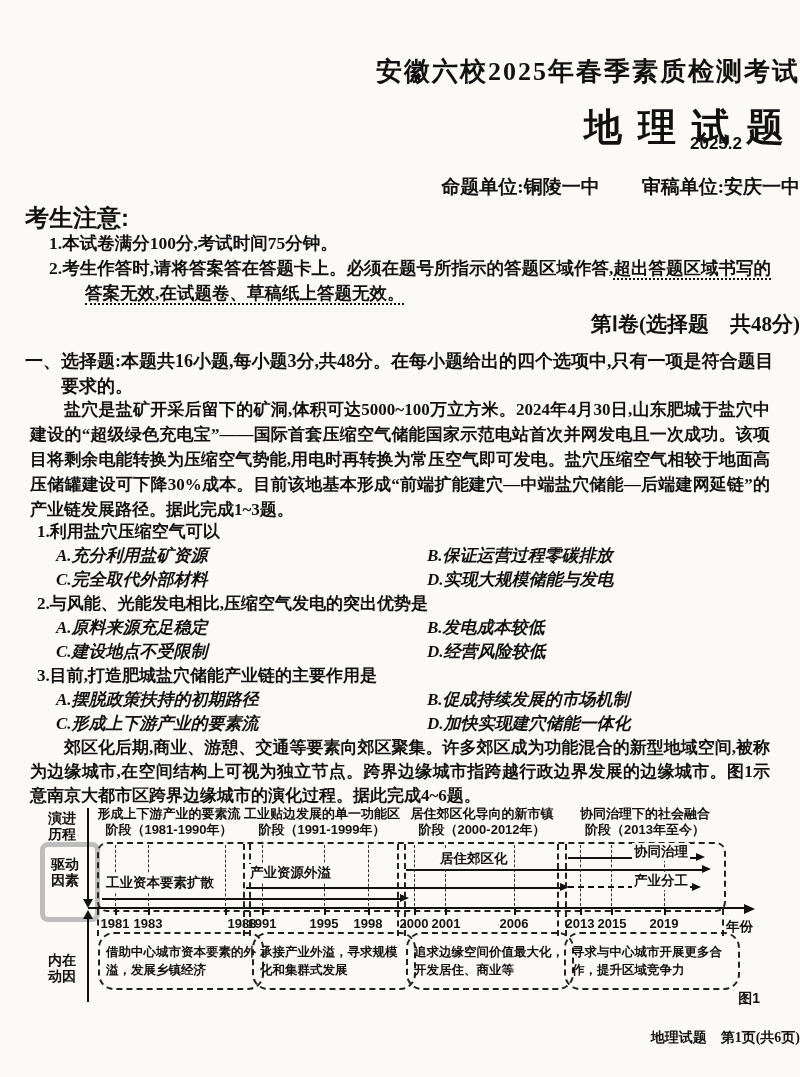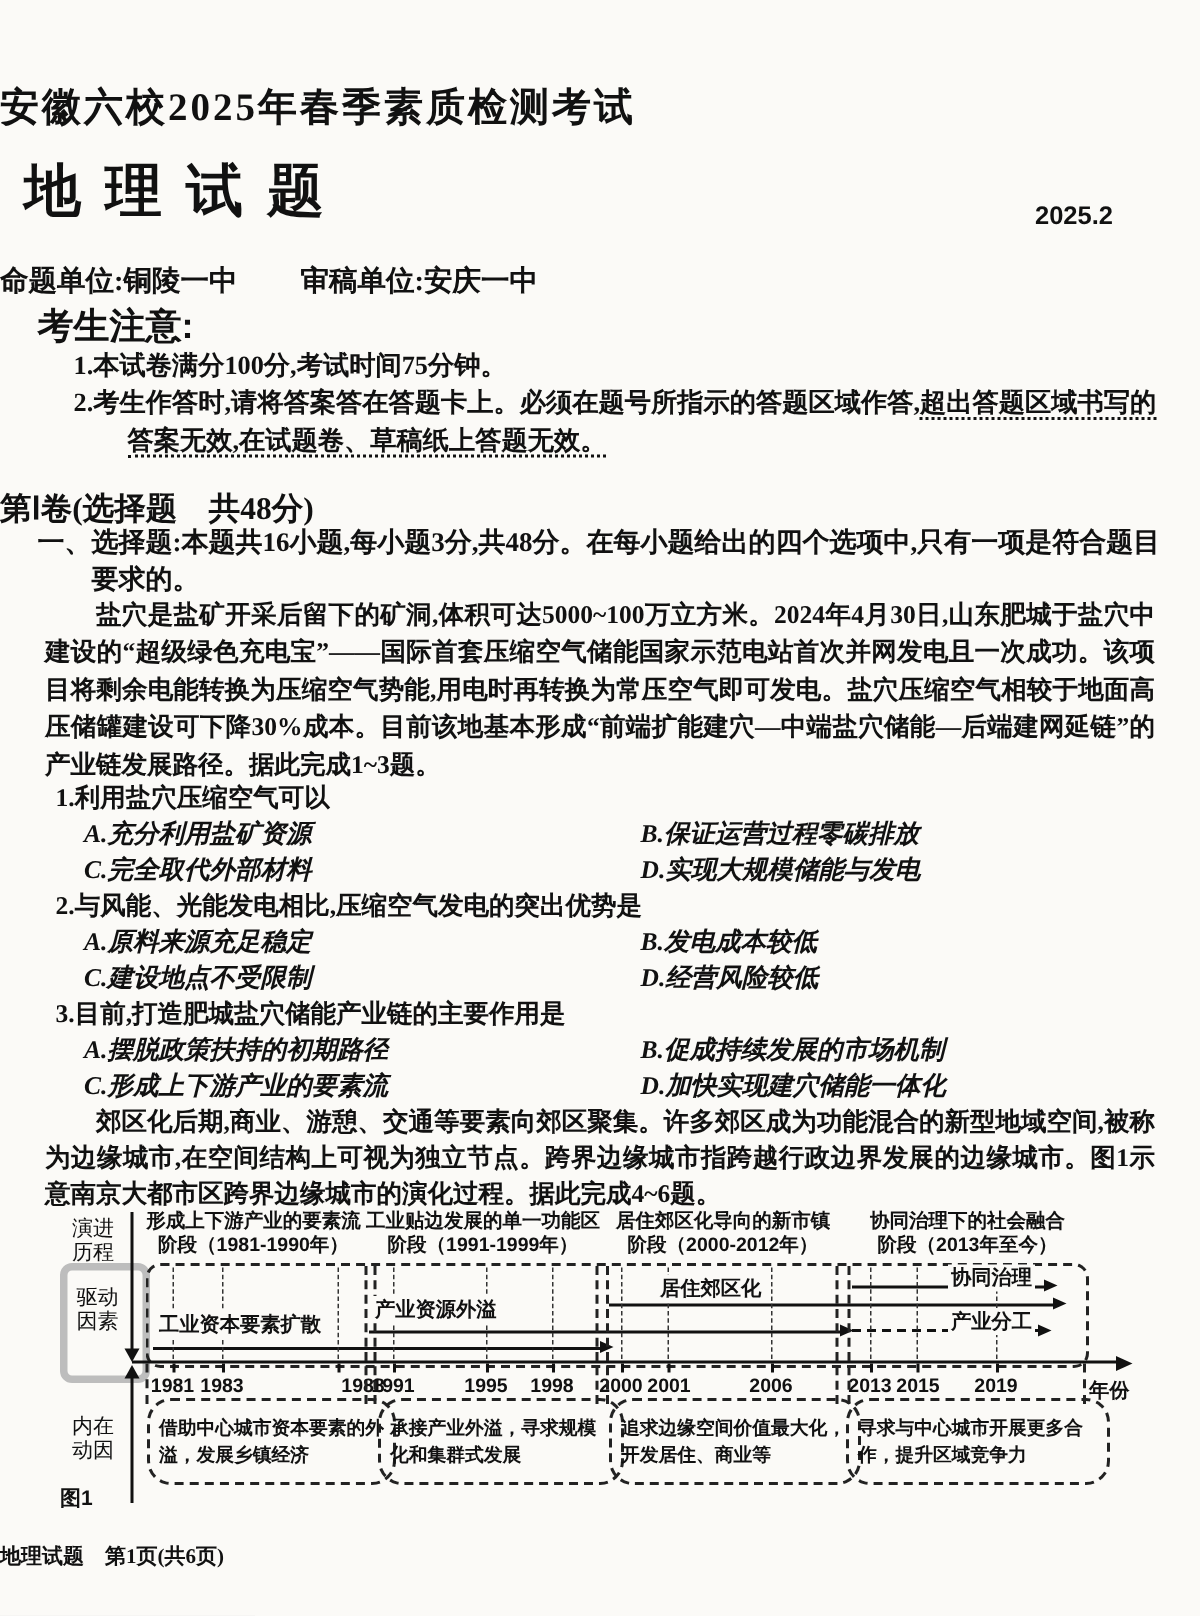--- a/index.html
+++ b/index.html
@@ -3,56 +3,56 @@
 <meta charset="utf-8">
 <style>
   html,body{margin:0;padding:0;}
   body{background:#e8e8e8;}
   .page{
     position:relative;width:800px;height:1077px;margin:0 auto;
     background:#fbfaf7;color:#111;overflow:hidden;
     font-family:"Liberation Serif", serif;
   }
   .abs{position:absolute;}
-  .center{text-align:left;width:100%;}
+  .center{text-align:right;width:100%;}
 
   
   .exam-session{top:54px;font-size:26px;font-weight:bold;letter-spacing:2px;}
   .paper-title{top:102px;font-size:38px;font-weight:bold;letter-spacing:16px;text-indent:16px;}
   .paper-date{top:134px;left:690px;font-size:17px;font-weight:bold;font-family:"Liberation Sans",sans-serif;}
   .org-line{top:174px;font-size:19px;font-weight:bold;}
   .org-line .gap{display:inline-block;width:42px;}
 
   
   .notice{top:205px;left:25px;width:752px;font-size:17.5px;line-height:25px;}
   .notice-heading{font-size:24px;font-weight:bold;line-height:26px;font-family:Liberation Sans, sans-serif;}
   .notice-item{padding-left:60px;text-indent:-36px;font-weight:600;}
   .u-dots{border-bottom:2.5px dotted #111;font-weight:bold;}
 
   
-  .volume-heading{top:310px;font-size:21px;font-weight:bold;margin-top:15px;}
+  .volume-heading{top:310px;font-size:21px;font-weight:bold;}
   .directive{top:349px;left:25px;width:752px;font-size:18px;font-weight:bold;line-height:25px;
              padding-left:36px;text-indent:-36px;box-sizing:border-box;}
 
   
   .passage{left:30px;width:740px;font-size:17px;font-weight:600;line-height:25px;
            text-align:justify;text-indent:2em;}
   .passage1{top:397px;}
   .passage2{top:736px;line-height:24px;}
 
   
   .questions{top:520px;left:32px;width:748px;font-size:17px;font-weight:bold;line-height:24px;}
   .q-stem{padding-left:5px;}
   .opt-row{padding-left:24px;font-style:italic;}
   .opt-left{display:inline-block;width:371px;}
 
   
   .figure{top:806px;left:40px;width:720px;height:206px;font-family:"Liberation Sans",sans-serif;}
   .fig-el{position:absolute;}
-  .row-label{width:32px;font-size:14px;font-weight:normal;line-height:16px;text-align:center;color:#111;}
+  .row-label{width:32px;font-size:14px;font-weight:bold;line-height:16px;text-align:center;color:#111;}
   .stage{top:0;font-size:13px;font-weight:bold;line-height:15.5px;text-align:center;color:#111;}
   .band-box{left:57px;top:36px;width:625px;height:66px;border:2px dashed #222;border-radius:10px;}
   .gray-box{left:0px;top:36px;width:50px;height:70px;border:5px solid #bdbdbd;border-radius:8px;}
   .vline{width:2px;background:#111;}
   .hline{height:2px;background:#111;}
   .arrow-right{width:0;height:0;border-top:4.5px solid transparent;border-bottom:4.5px solid transparent;border-left:9px solid #111;}
   .arrow-down{width:0;height:0;border-left:5px solid transparent;border-right:5px solid transparent;border-top:9px solid #111;}
   .arrow-up{width:0;height:0;border-left:5px solid transparent;border-right:5px solid transparent;border-bottom:9px solid #111;}
   .driver-label{font-size:13.5px;font-weight:bold;white-space:nowrap;background:#fbfaf7;padding:0 2px;z-index:2;}
   .driver-line{height:1.5px;background:#111;}
@@ -116,21 +116,21 @@
     </div>
   </div>
 
   <div class="abs passage passage2">郊区化后期,商业、游憩、交通等要素向郊区聚集。许多郊区成为功能混合的新型地域空间,被称为边缘城市,在空间结构上可视为独立节点。跨界边缘城市指跨越行政边界发展的边缘城市。图1示意南京大都市区跨界边缘城市的演化过程。据此完成4~6题。</div>
 
   <div class="abs figure" id="figure">
 
     <div class="fig-el row-label" style="left:6px;top:4px;">演进历程</div>
     <div class="fig-el gray-box"></div>
     <div class="fig-el row-label" style="left:9px;top:50px;">驱动因素</div>
-    <div class="fig-el row-label" style="left:6px;top:136px;">内在动因</div>
+    <div class="fig-el row-label" style="left:6px;top:146px;">内在动因</div>
 
     <div class="fig-el vline" style="left:47px;top:2px;height:92px;"></div>
     <div class="fig-el arrow-down" style="left:43px;top:93px;"></div>
     <div class="fig-el arrow-up" style="left:43px;top:104px;"></div>
     <div class="fig-el vline" style="left:47px;top:112px;height:84px;"></div>
 
     <div class="fig-el stage" style="left:48px;width:162px;">
       <div>形成上下游产业的要素流</div>
       <div>阶段（1981-1990年）</div>
     </div>

